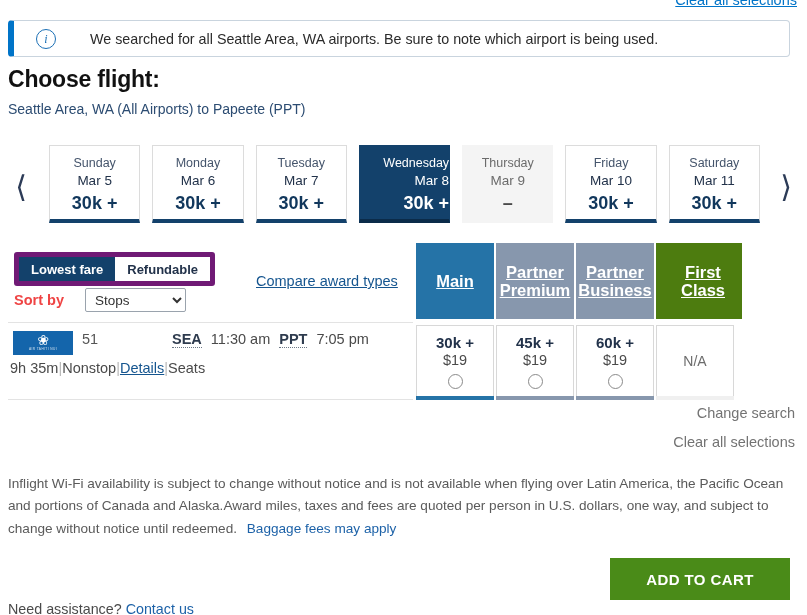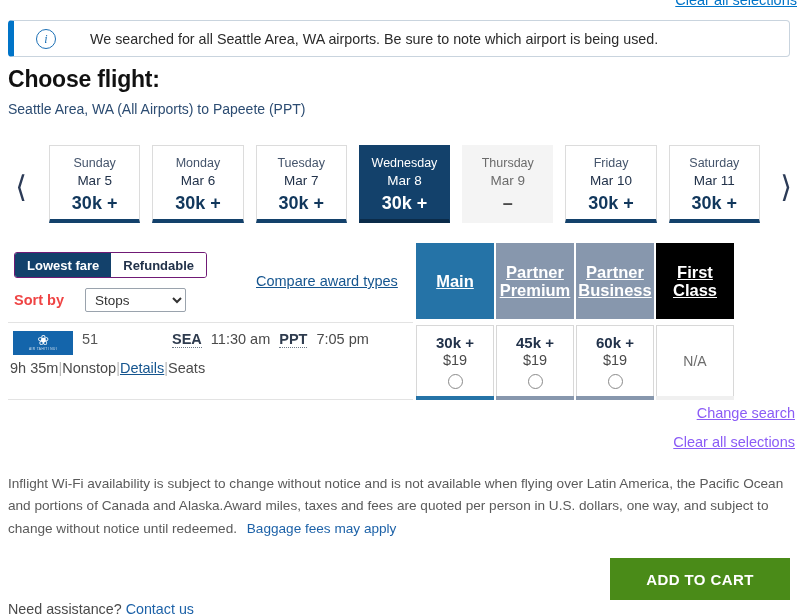--- a/index.html
+++ b/index.html
@@ -128,38 +128,39 @@
     position: relative;
   }
   .tile .dw { font-size: 12.5px; color: #44546b; line-height: 1.35; }
   .tile .dt { font-size: 13.5px; color: #22324a; line-height: 1.35; }
   .tile .pr { font-size: 18px; font-weight: bold; color: #11375c; margin-top: 3px; }
 
   .tile.selected {
     background: #13416b;
     border-color: #13416b;
     border-bottom: 4px solid #0b2b49;
+    text-align: right;
   }
   .tile.selected .dw, .tile.selected .dt, .tile.selected .pr { color: #ffffff; }
 
   .tile.disabled {
     background: #f4f4f4;
     border: 1px solid #f4f4f4;
     border-bottom: 4px solid #f4f4f4;
   }
   .tile.disabled .dw, .tile.disabled .dt { color: #6b6b6b; }
   .tile.disabled .pr { color: #4a4a4a; font-weight: bold; }
 
   
   .toggle {
     position: absolute;
     left: 14px;
     top: 252px;
     display: flex;
-    border: 1px solid #701a75;
+    border: 5px solid #701a75;
     border-radius: 3px;
     overflow: hidden;
     height: 24px;
   }
   .toggle div {
     font-size: 13px;
     font-weight: bold;
     display: flex; align-items: center; justify-content: center;
     padding: 0 12px;
     cursor: pointer;
@@ -309,22 +310,21 @@
   .fc .na { font-size: 14px; color: #6c6c6c; }
   .fc .underbar {
     position: absolute; left: -1px; right: -1px; bottom: -4px; height: 4px;
   }
 
   
   .rlink {
     position: absolute;
     right: 12px;
     font-size: 14.5px;
-    color: #8b5cf6;
-    text-decoration: underline;
+    color: #737373;
     cursor: pointer;
   }
   .rlink.a { top: 405px; }
   .rlink.b { top: 434px; }
 
   
   .disc {
     position: absolute;
     left: 8px;
     top: 473px;
@@ -434,21 +434,21 @@
 <div class="fare-headers" id="fare-headers">
     <div class="fh" style="background: rgb(37, 115, 167);">
       <div><span>Main</span></div>
     </div>
     <div class="fh" style="background: rgb(135, 151, 173);">
       <div><span>Partner</span><br><span>Premium</span></div>
     </div>
     <div class="fh" style="background: rgb(135, 151, 173);">
       <div><span>Partner</span><br><span>Business</span></div>
     </div>
-    <div class="fh" style="background: #000000;">
+    <div class="fh" style="background: #4d7c0f; padding-left: 8px;">
       <div><span>First</span><br><span>Class</span></div>
     </div>
   </div>
 
 <div class="sep-top"></div>
 <div class="logo">
   <div class="tiare">❀</div>
   <div class="lbl">AIR TAHITI NUI</div>
 </div>
 <div class="flightno">51</div>

